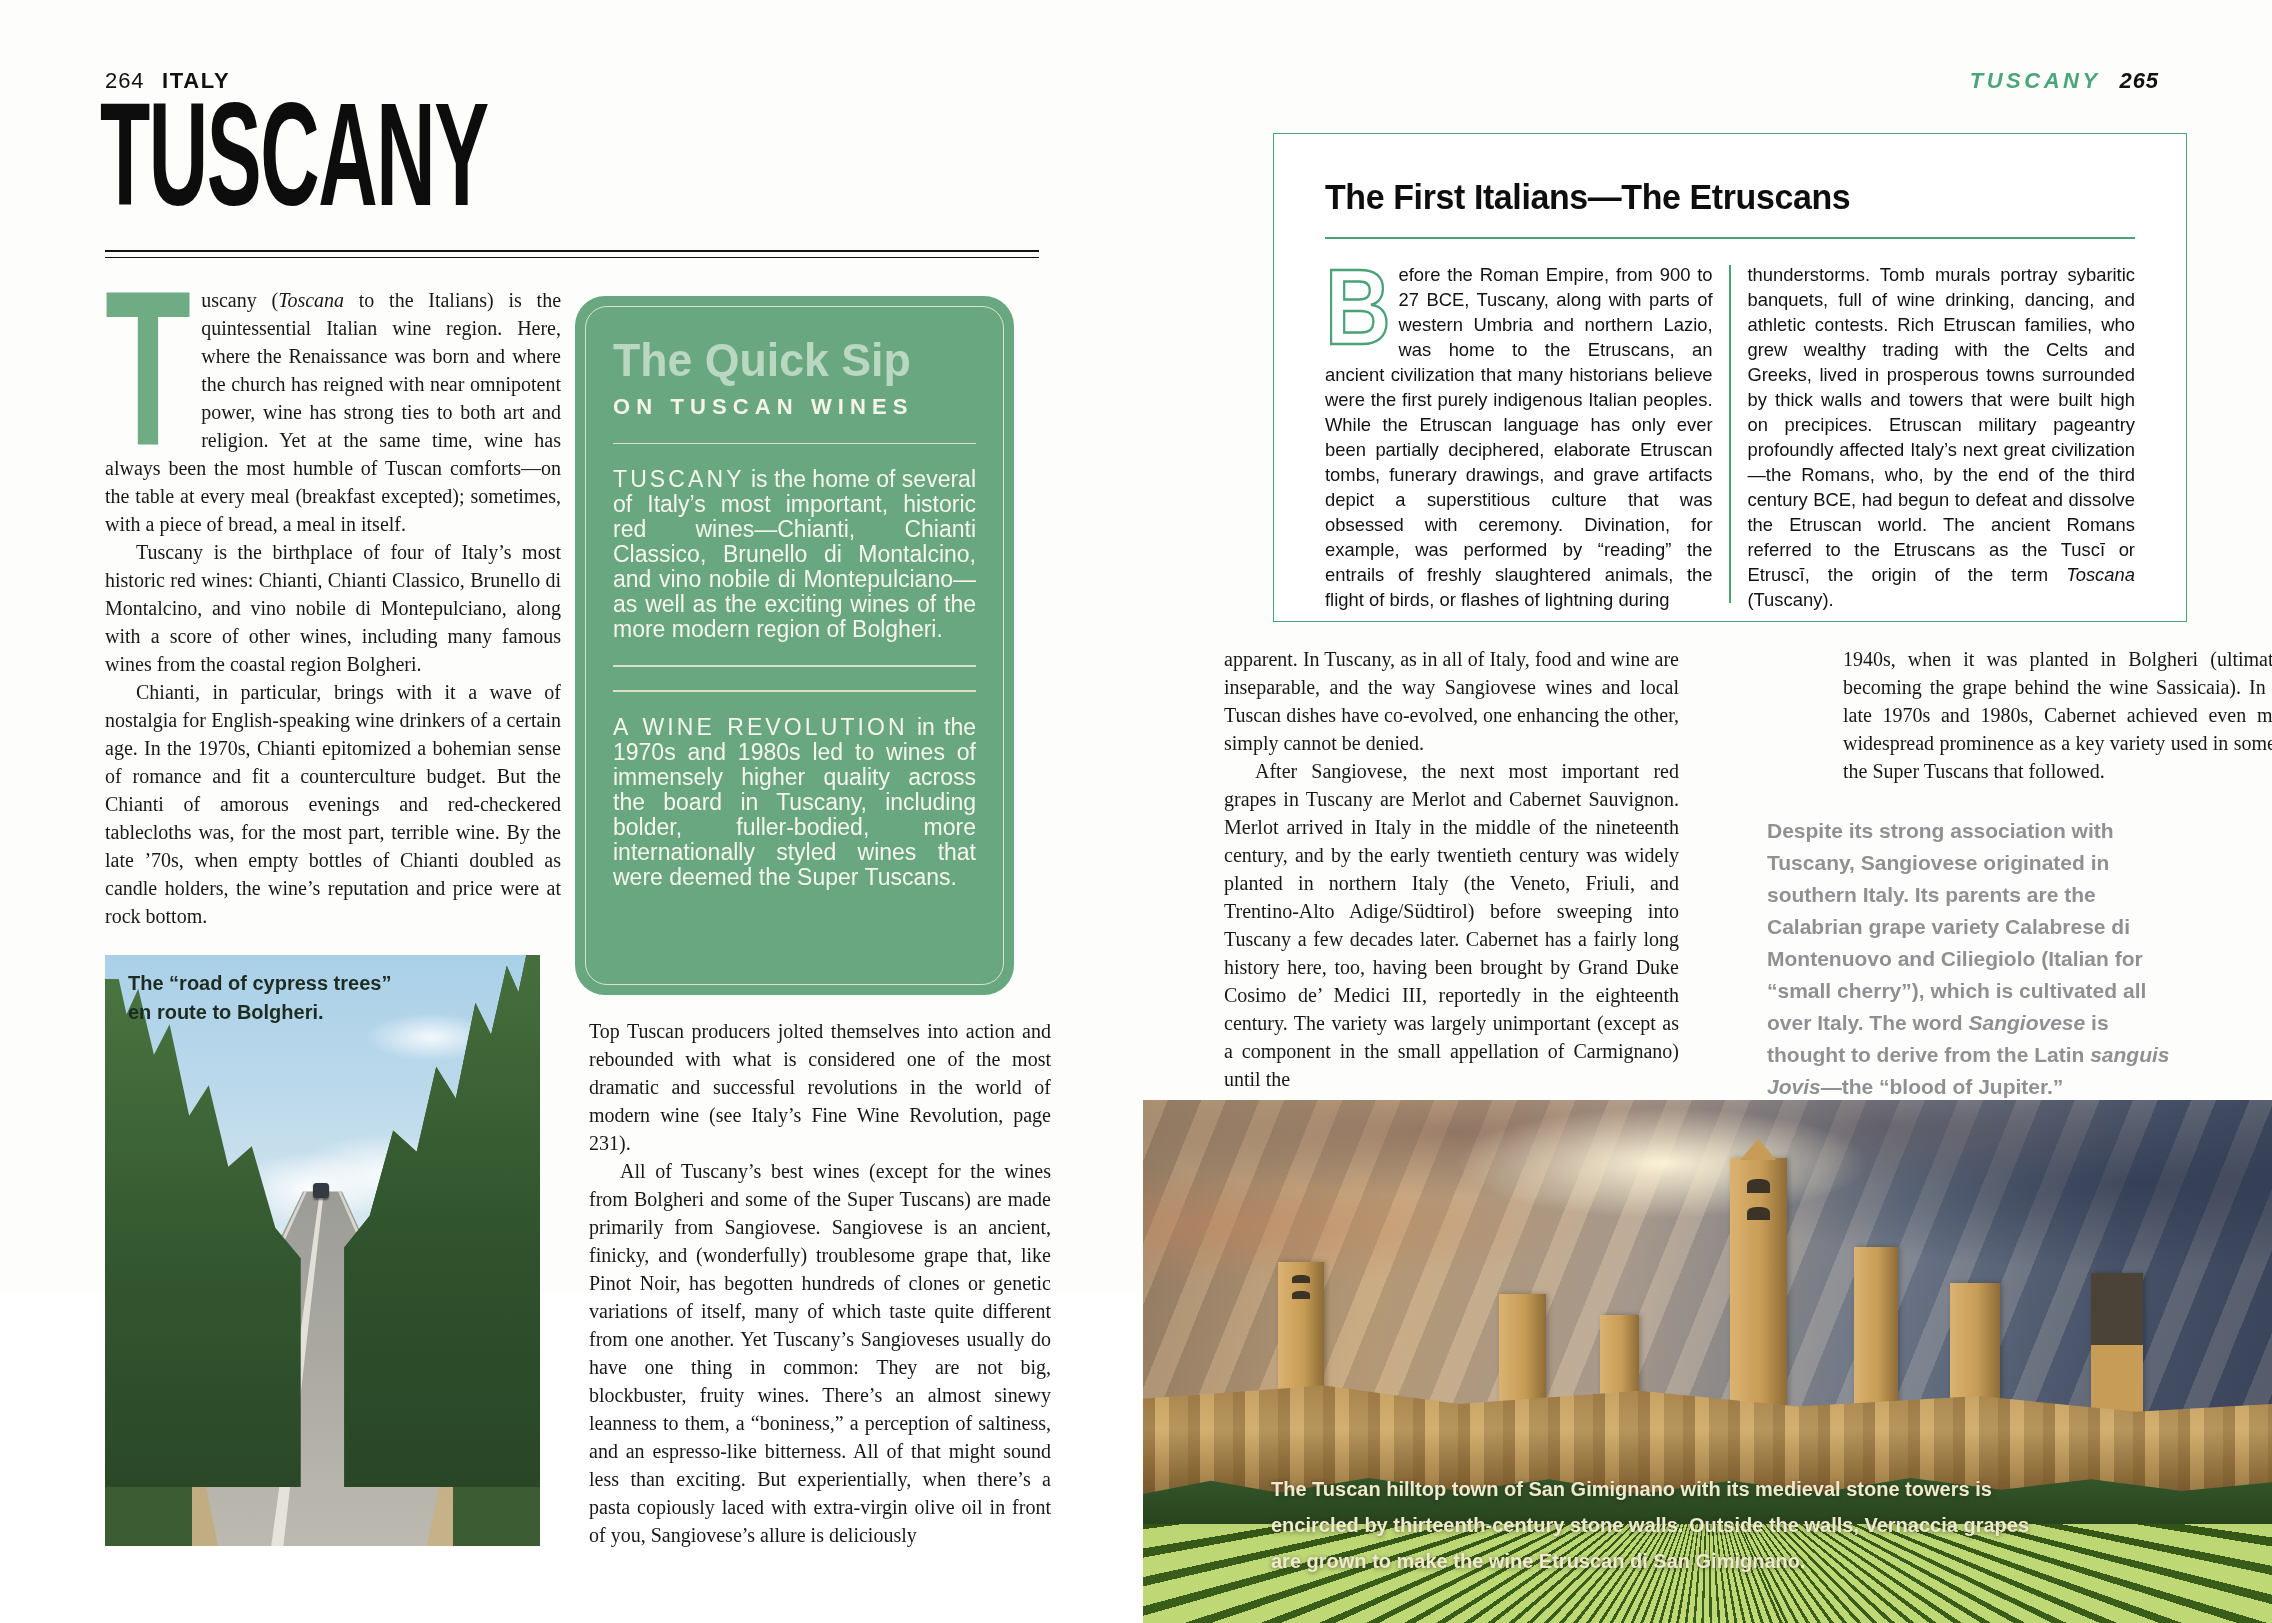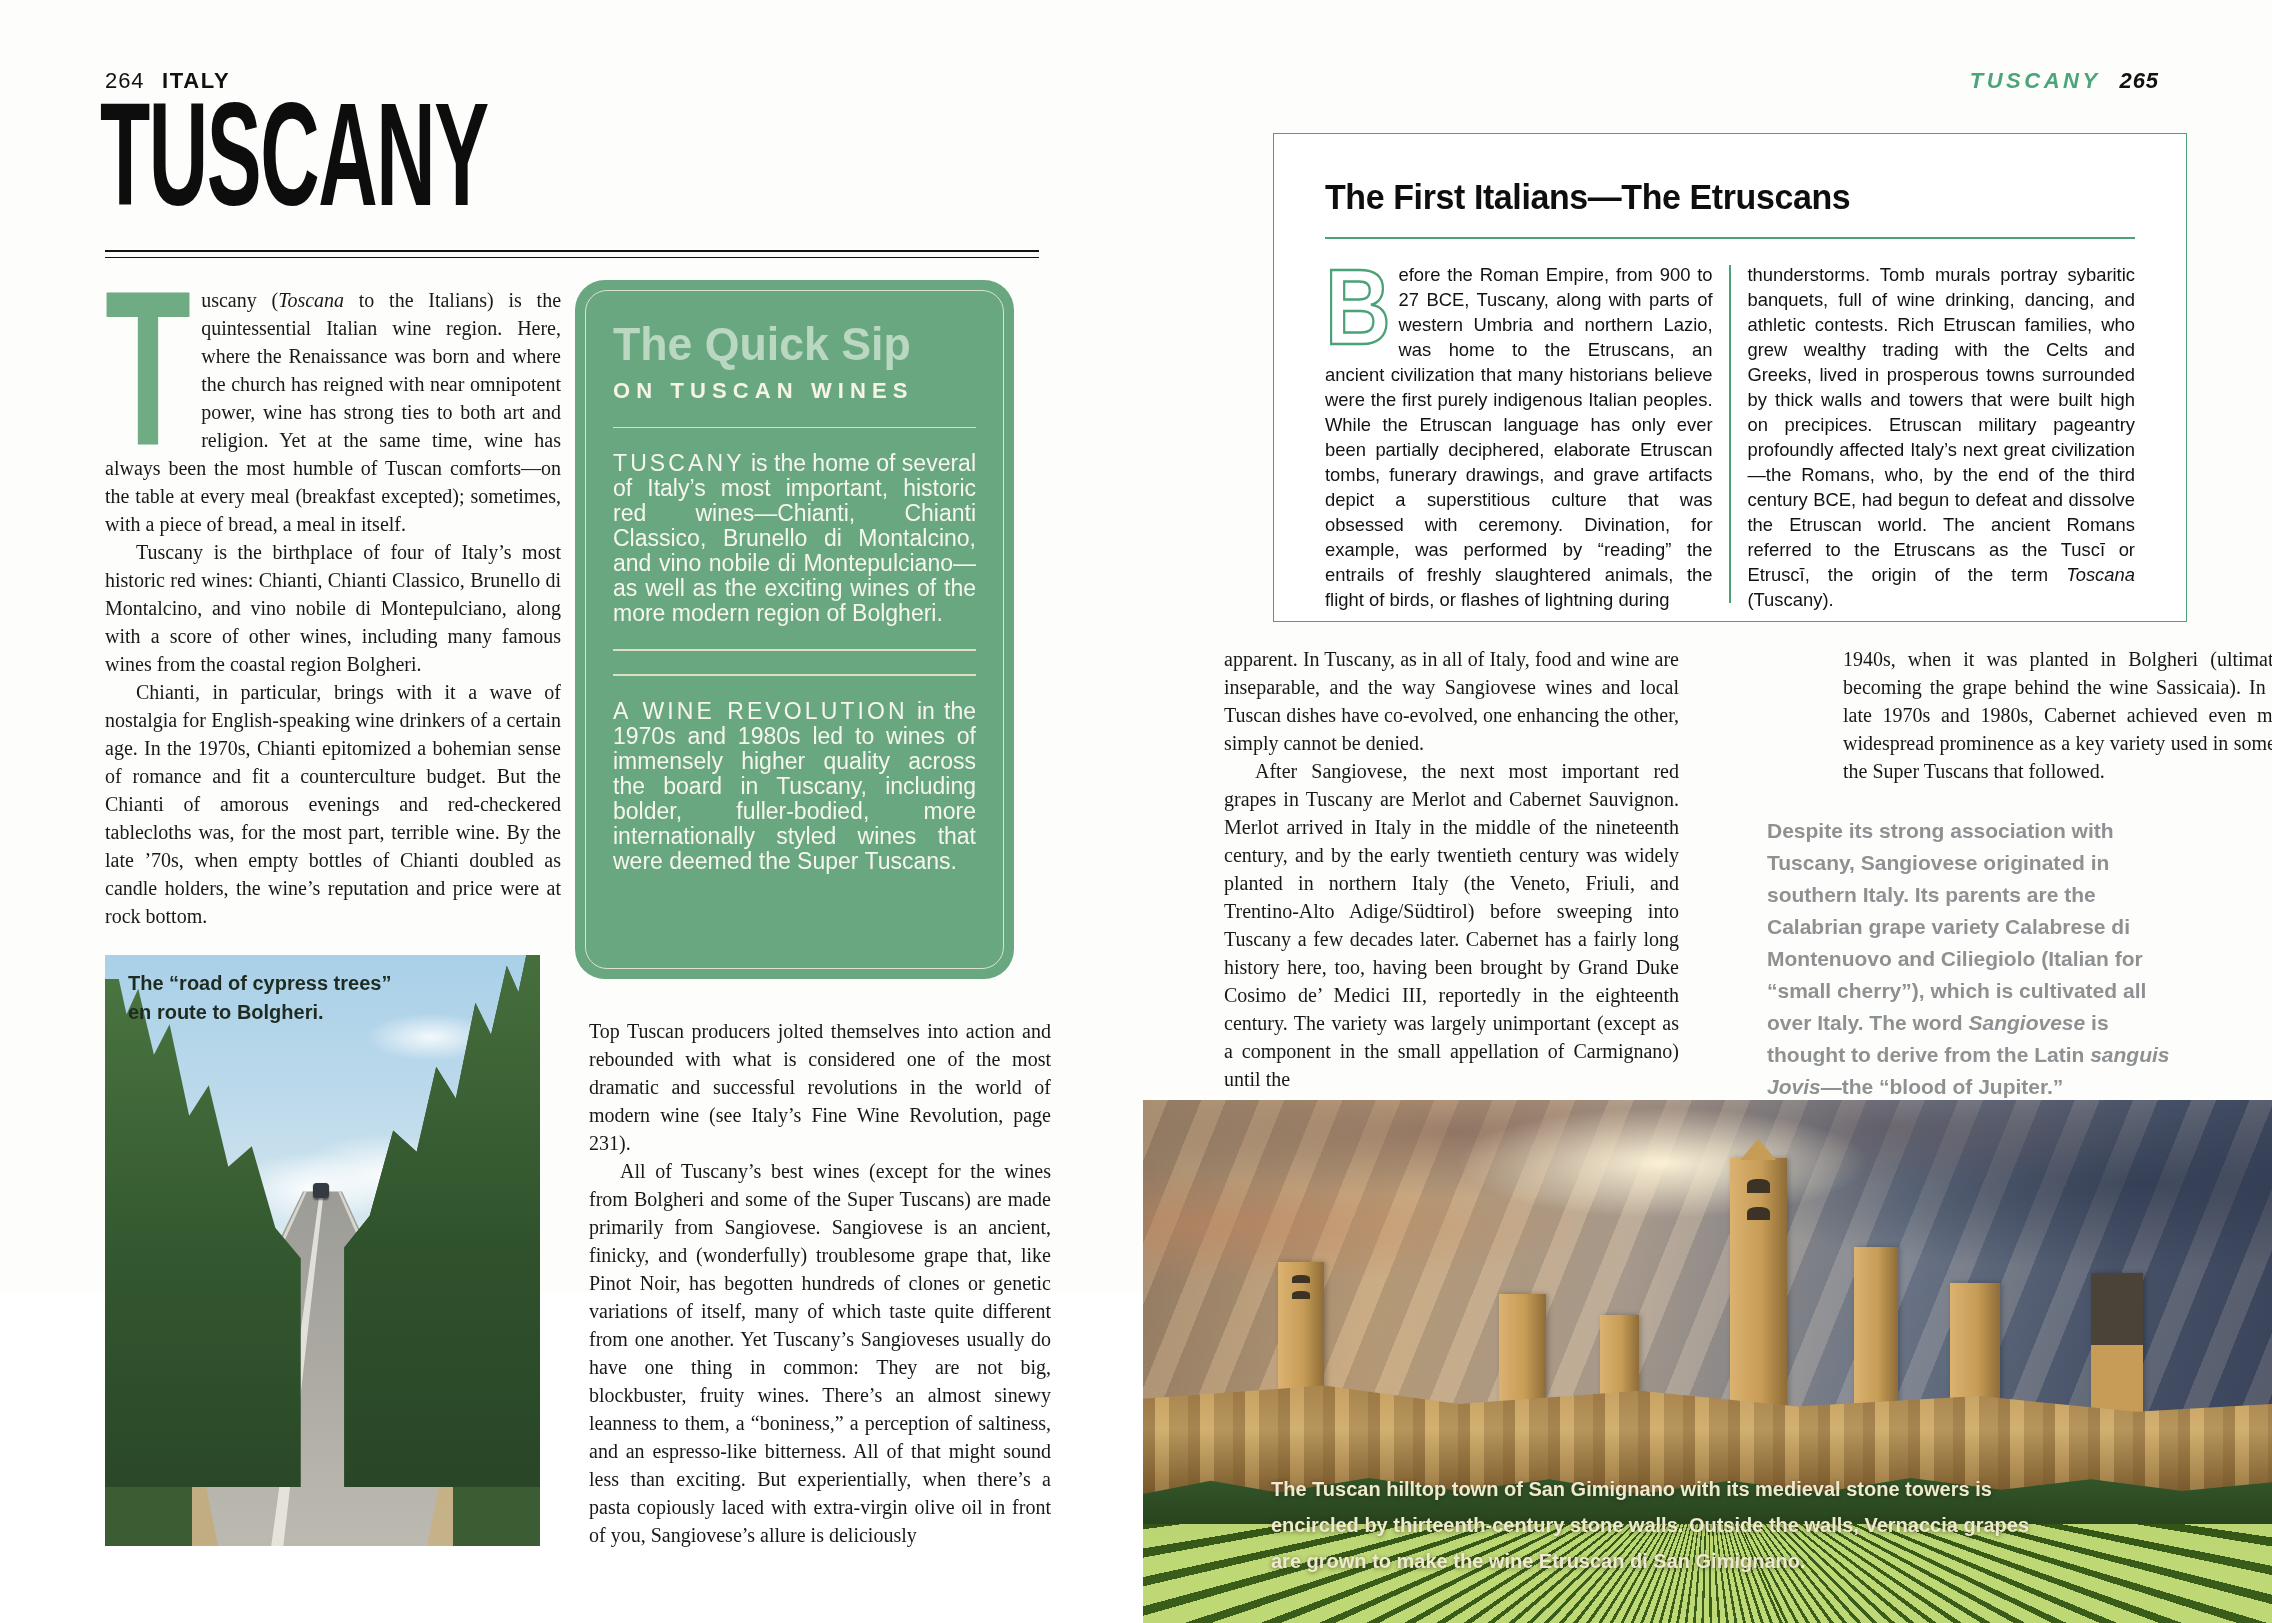--- a/index.html
+++ b/index.html
@@ -24,21 +24,21 @@
   .serif-col p{margin:0;}
   .serif-col p.indent{text-indent:31px;}
   .col-1{left:105px;top:286px;width:456px;}
   .col-2{left:589px;top:1017px;width:462px;}
   .rp-col1{left:1224px;top:645px;width:455px;}
   .rp-col2{left:1843px;top:645px;width:455px;}
 
   .dropcap{float:left;width:91px;height:163px;font-family:"Liberation Sans","DejaVu Sans",sans-serif;font-weight:bold;font-size:220px;line-height:166px;color:#6fac84;transform:scaleX(0.64);transform-origin:left top;margin-right:5.2px;}
 
   
-  .quick-sip{position:absolute;left:575px;top:280px;width:439px;height:699px;background:#68a77f;border-radius:30px;padding:38px 38px 0 38px;font-family:"Liberation Sans","DejaVu Sans",sans-serif;overflow:hidden;}
+  .quick-sip{position:absolute;left:575px;top:296px;width:439px;height:699px;background:#68a77f;border-radius:30px;padding:38px 38px 0 38px;font-family:"Liberation Sans","DejaVu Sans",sans-serif;overflow:hidden;}
   .qs-inner{position:absolute;inset:9.6px;border:1.7px solid rgba(247,243,224,0.8);border-radius:22px;pointer-events:none;}
   .qs-title{margin:0;font-size:47px;line-height:51px;font-weight:bold;color:#b9d7c1;letter-spacing:0;transform:scaleX(0.95);transform-origin:left;}
   .qs-sub{margin-top:8.7px;font-size:22px;font-weight:bold;color:#f6f4e6;letter-spacing:6.1px;}
   .qs-rule{height:1.7px;background:#ebe5ca;margin:23px 0;opacity:.9;}
   .qs-p{margin:0;font-size:23px;line-height:25px;color:#f7f6ee;text-align:justify;}
   .qs-lead{letter-spacing:3.1px;}
 
   
   .cypress{position:absolute;left:105px;top:955px;width:435px;height:591px;margin:0;overflow:hidden;background:linear-gradient(180deg,#a9d0e8 0%,#bedaeb 26%,#d6e8ef 46%,#e6ecdf 54%,#d9dfd2 58%);}
   .cy-cloud{position:absolute;left:28%;top:30%;width:55%;height:16%;background:

